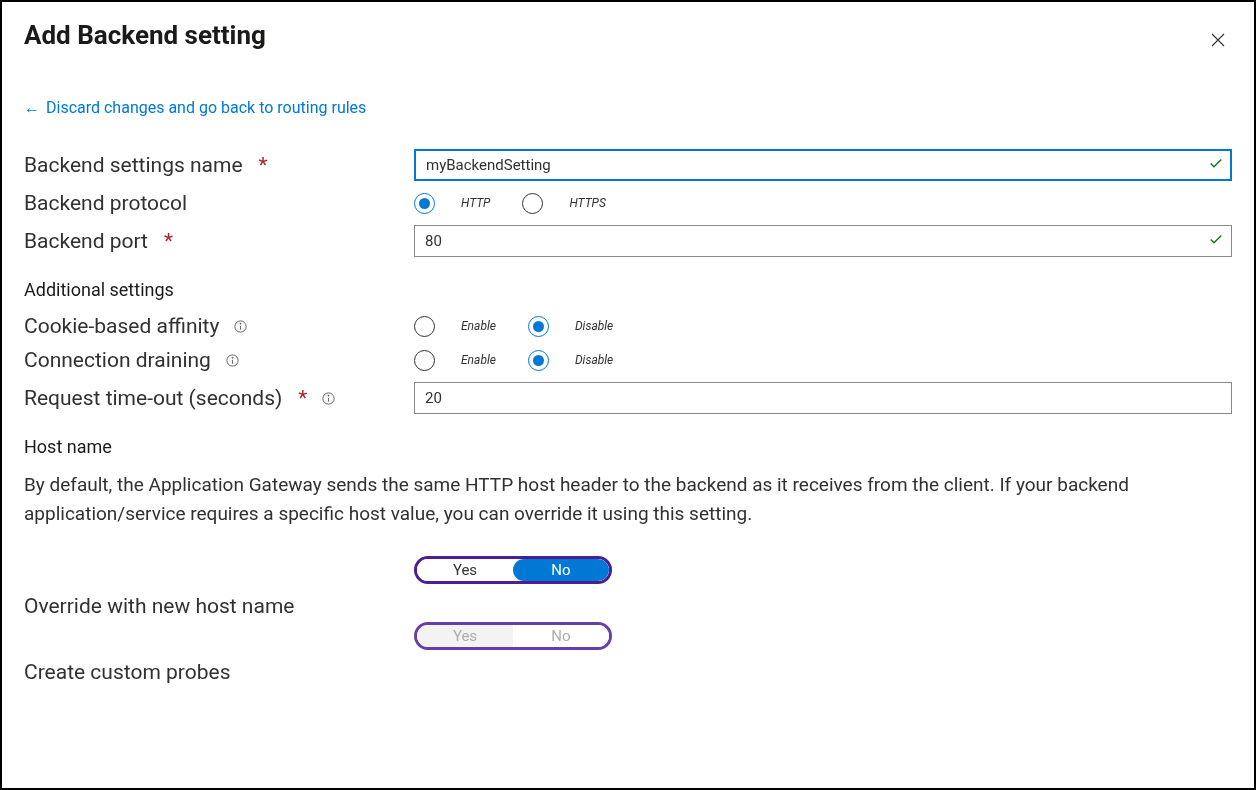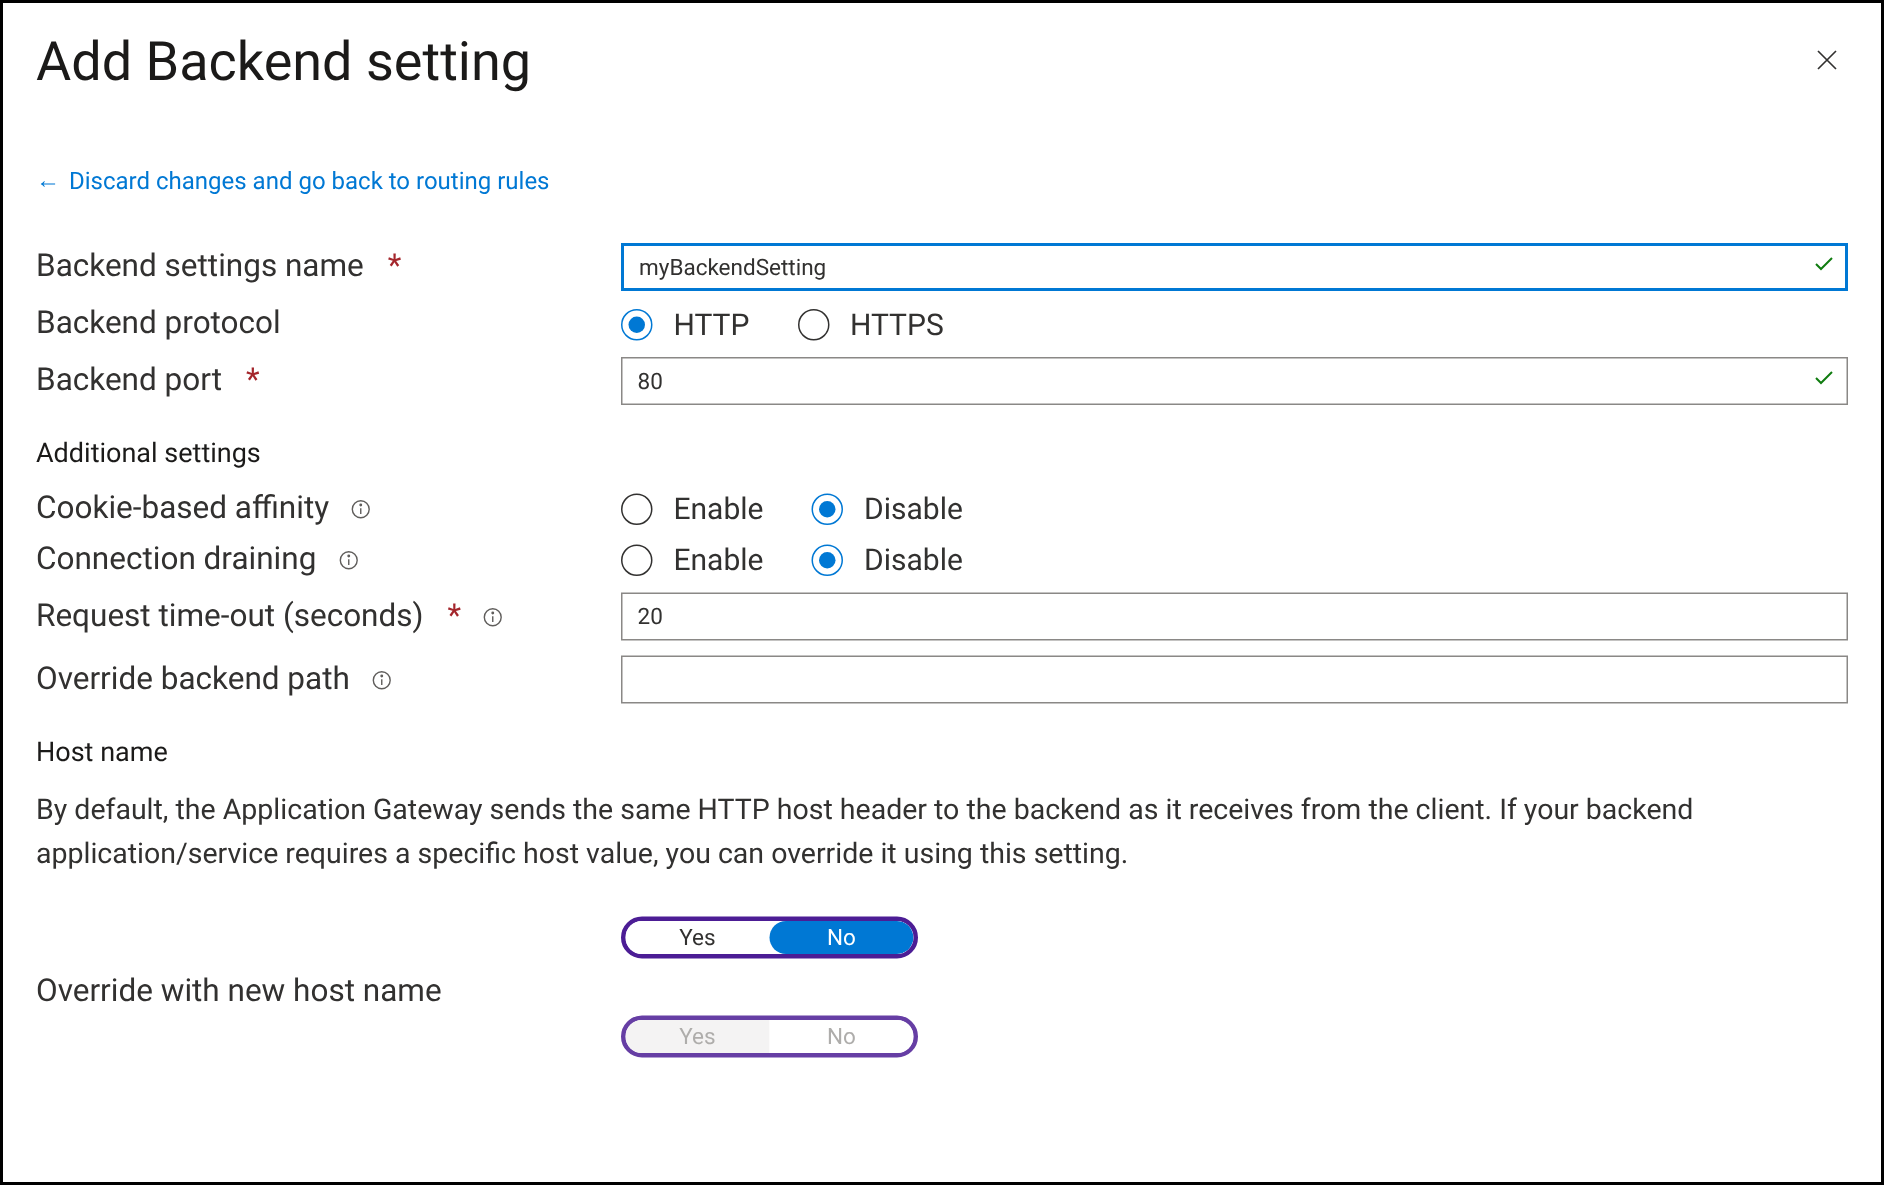--- a/index.html
+++ b/index.html
@@ -17,22 +17,22 @@
     padding: 18px 22px 18px 22px;
     position: relative;
     overflow: hidden;
   }
   .panel-header {
     display: flex;
     align-items: flex-start;
     justify-content: space-between;
   }
   .panel-title {
-    font-size: 36px;
-    font-weight: 400;
+    font-size: 26px;
+    font-weight: 700;
     margin: 0 0 48px 0;
     color: #1b1a19;
   }
   .close-x {
     width: 32px; height: 32px;
     display: flex;
     align-items: center; justify-content: center;
     cursor: pointer;
     border-radius: 2px;
     margin-top: 4px;
@@ -116,23 +116,24 @@
   }
   .radio.checked { border-color: #0078d4; }
   .radio .dot {
     width: 11px; height: 11px;
     border-radius: 50%;
     background: #0078d4;
     display: none;
   }
   .radio.checked .dot { display: block; }
   .radio-label {
-    font-size: 20px;
+    font-size: 12px;
     margin-right: 22px;
-    margin-left: 4px;
+    margin-left: 16px;
+    font-style: italic;
   }
   .section-heading {
     font-size: 18px;
     font-weight: 400;
     margin-top: 22px;
     margin-bottom: 14px;
     color: #1b1a19;
   }
   .description {
     font-size: 19px;
@@ -307,37 +308,20 @@
       </span>
     </div>
     <div class="control-col">
       <div class="text-input-wrap">
         <input class="text-input" type="text" value="20" style="">
       </div>
     </div>
   </div>
 
   
-  <div class="form-row">
-    <div class="label-col">
-      <span>Override backend path</span>
-      <span class="info-icon">
-        <svg viewBox="0 0 24 24" fill="none" stroke="#605e5c" stroke-width="1.5">
-            <circle cx="12" cy="12" r="9"></circle>
-            <line x1="12" y1="11" x2="12" y2="17"></line>
-            <circle cx="12" cy="7.5" r="0.8" fill="#605e5c"></circle>
-          </svg>
-      </span>
-    </div>
-    <div class="control-col">
-      <div class="text-input-wrap">
-        <input class="text-input" type="text" value="" style="">
-      </div>
-    </div>
-  </div>
 
   
   <div class="section-heading">Host name</div>
 
   <div class="description">By default, the Application Gateway sends the same HTTP host header to the backend as it receives from the client. If your backend application/service requires a specific host value, you can override it using this setting.</div>
 
   
   <div class="form-row">
     <div class="label-col"></div>
     <div class="control-col">
@@ -357,14 +341,18 @@
   <div class="form-row" style="margin-top:-6px;">
     <div class="label-col"></div>
     <div class="control-col">
       <div class="toggle-group disabled">
         <div class="toggle-btn">Yes</div>
         <div class="toggle-btn inactive">No</div>
       </div>
     </div>
   </div>
 
+  <div class="form-row">
+    <div class="label-col">Create custom probes</div>
+    <div class="control-col"></div>
+  </div>
 
 </div>
 
 </body></html>

